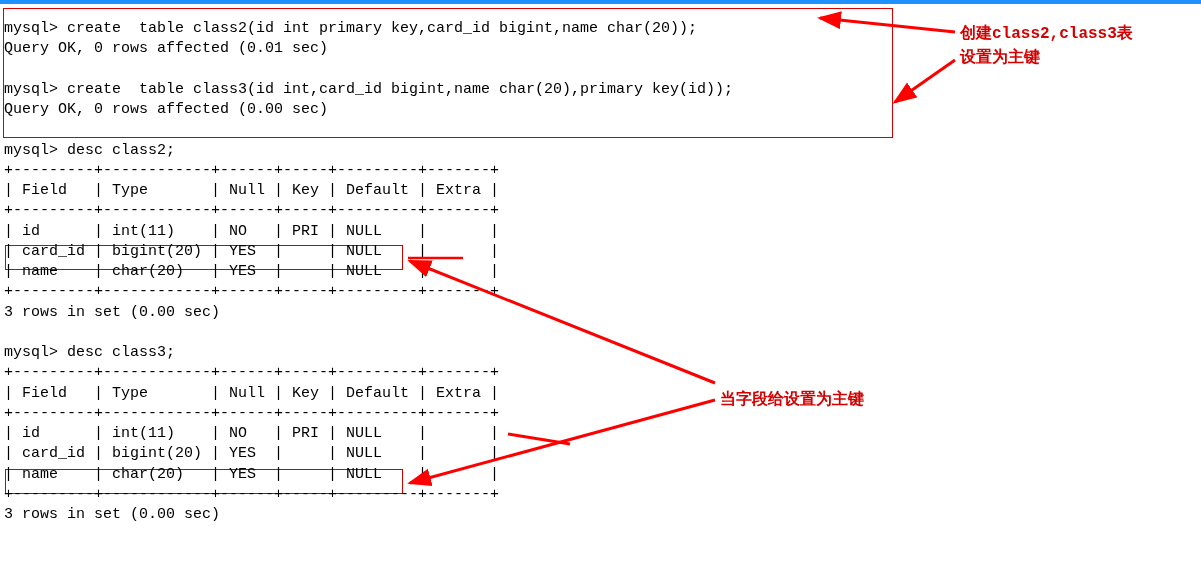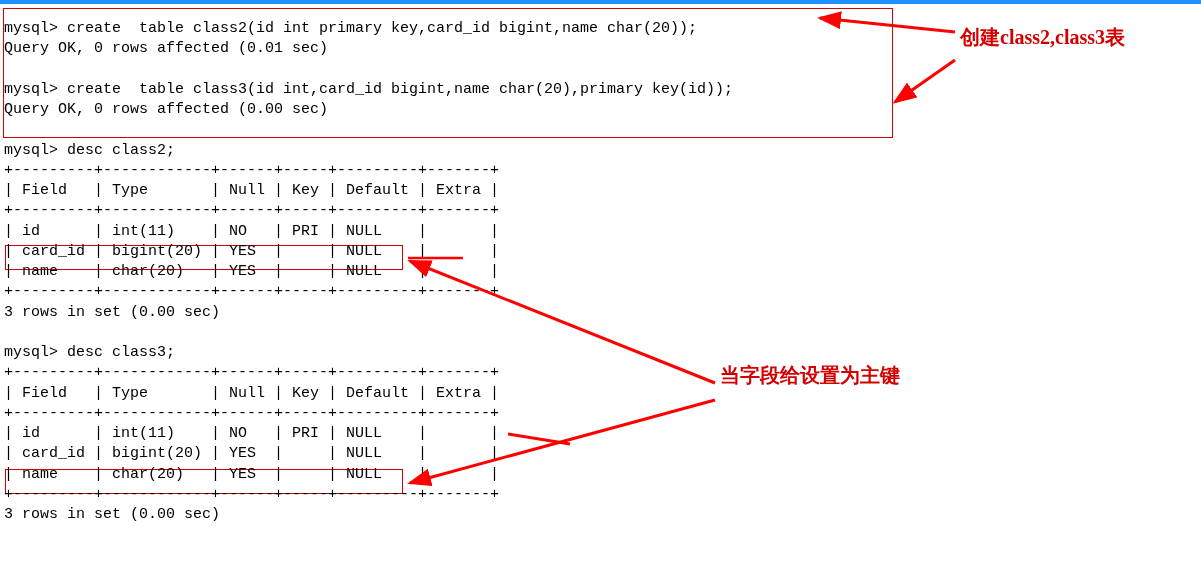--- a/index.html
+++ b/index.html
@@ -22,23 +22,23 @@
   .console {
     white-space: pre;
     padding-left: 4px;
     padding-top: 15px;
     position: relative;
     z-index: 2;
   }
   .annotation {
     position: absolute;
     color: #d40000;
-    font-family: Liberation Serif, serif;
+    font-family: Liberation Mono, monospace;
     font-weight: bold;
-    font-size: 20px;
+    font-size: 16px;
     line-height: 1.5;
     z-index: 3;
   }
   .box1 {
     position: absolute;
     border: 1px solid #d40000;
     background: transparent;
     z-index: 1;
   }
   svg.overlay {
@@ -80,23 +80,24 @@
 | Field   | Type       | Null | Key | Default | Extra |
 +---------+------------+------+-----+---------+-------+
 | id      | int(11)    | NO   | PRI | NULL    |       |
 | card_id | bigint(20) | YES  |     | NULL    |       |
 | name    | char(20)   | YES  |     | NULL    |       |
 +---------+------------+------+-----+---------+-------+
 3 rows in set (0.00 sec)</div>
 
 <div class="annotation" style="left:960px; top:22px;">
   <div>创建class2,class3表</div>
+  <div>设置为主键</div>
 </div>
 
-<div class="annotation" style="left:720px; top:360px;">
+<div class="annotation" style="left:720px; top:388px;">
   <div>当字段给设置为主键</div>
 </div>
 
 <svg class="overlay">
   <defs>
     <marker id="arrowhead" markerWidth="8" markerHeight="8" refX="7" refY="3" orient="auto">
       <polygon points="0 0, 8 3, 0 6" fill="#ff0000"></polygon>
     </marker>
   </defs>
 

